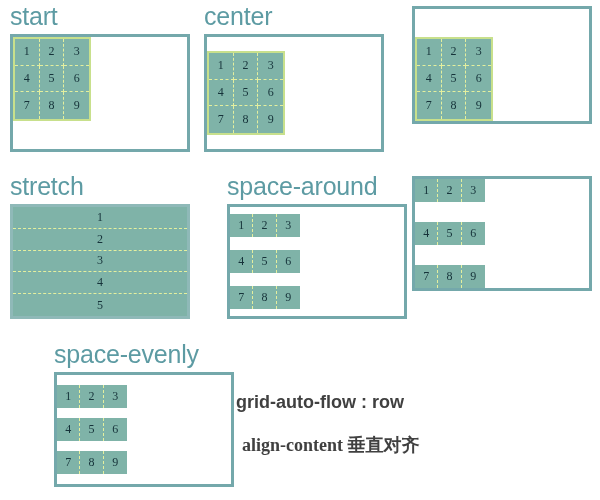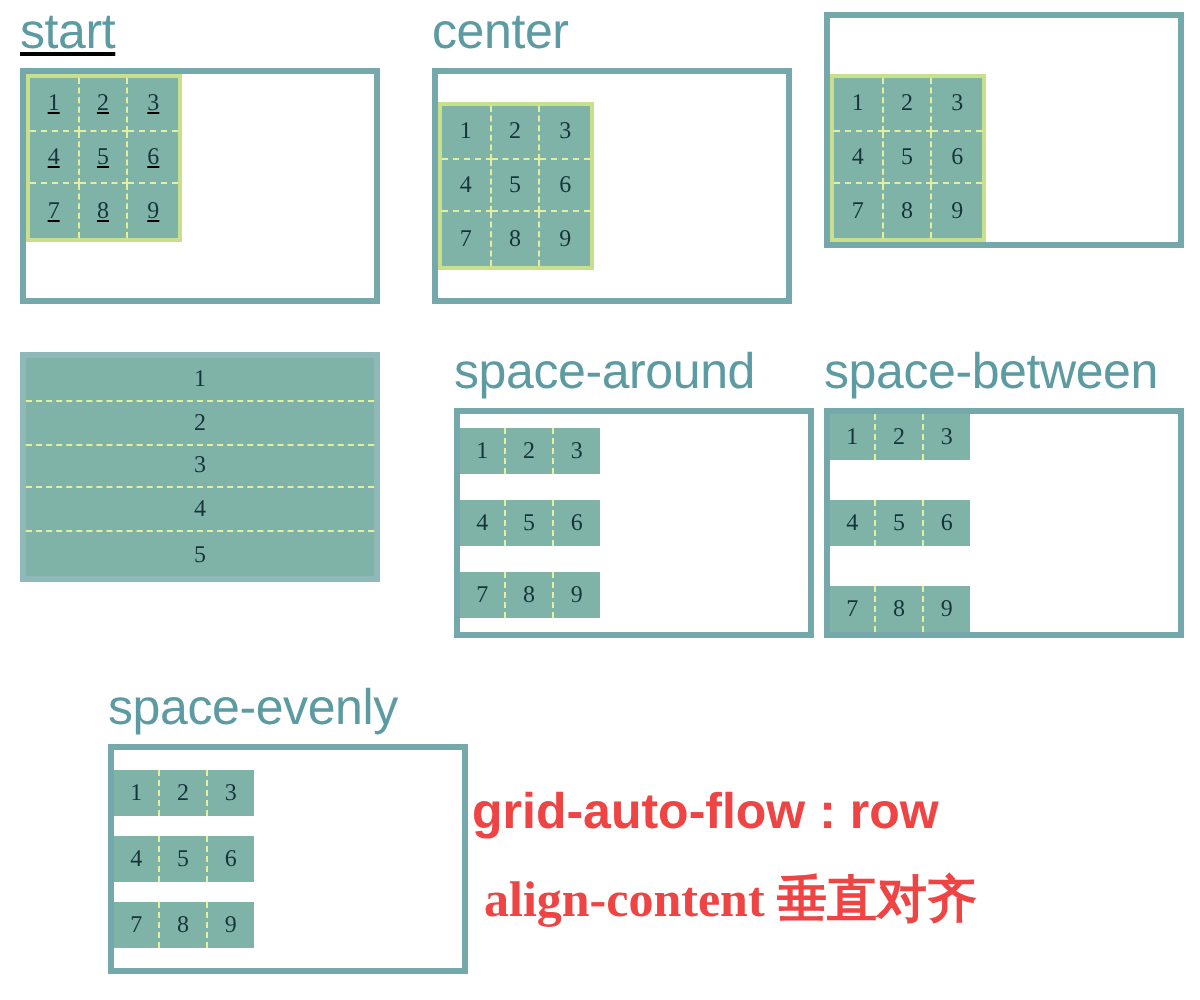--- a/index.html
+++ b/index.html
@@ -109,48 +109,48 @@
   .align-start    { justify-content: flex-start; }
   .align-center   { justify-content: center; }
   .align-end      { justify-content: flex-end; }
   .align-around   { justify-content: space-around; }
   .align-between  { justify-content: space-between; }
   .align-evenly   { justify-content: space-evenly; }
 
   
   .caption {
     position: absolute;
-    color: #ef4444;
+    color: #404040;
     font-family: "Liberation Sans", sans-serif;
     font-weight: bold;
-    font-size: 25px;
+    font-size: 18px;
     white-space: nowrap;
   }
 </style>
 </head>
 <body>
 
-<div class="panel-wrap" style="left:10px; top:2px;text-decoration:underline;">
+<div class="panel-wrap" style="left:10px; top:2px;">
   <div class="panel-title">start</div>
   <div class="panel-box align-start" style="width:180px; height:118px; margin-top:4px;">
     <div class="grid-square">
       <div class="cell">1</div>
       <div class="cell">2</div>
       <div class="cell">3</div>
       <div class="cell">4</div>
       <div class="cell">5</div>
       <div class="cell">6</div>
       <div class="cell">7</div>
       <div class="cell">8</div>
       <div class="cell">9</div>
     </div>
   </div>
 </div>
 
-<div class="panel-wrap" style="left:216px; top:2px;">
+<div class="panel-wrap" style="left:204px; top:2px;">
   <div class="panel-title">center</div>
   <div class="panel-box align-center" style="width:180px; height:118px; margin-top:4px;">
     <div class="grid-square">
       <div class="cell">1</div>
       <div class="cell">2</div>
       <div class="cell">3</div>
       <div class="cell">4</div>
       <div class="cell">5</div>
       <div class="cell">6</div>
       <div class="cell">7</div>
@@ -170,20 +170,21 @@
       <div class="cell">5</div>
       <div class="cell">6</div>
       <div class="cell">7</div>
       <div class="cell">8</div>
       <div class="cell">9</div>
     </div>
   </div>
 </div>
 
 <div class="panel-wrap" style="left:10px; top:172px;">
+  <div class="panel-title">stretch</div>
   <div class="panel-box" style="width:180px; height:115px; margin-top:4px; border-color:#8fb9b8;">
     <div class="stretch-grid">
       <div class="srow">1</div>
       <div class="srow">2</div>
       <div class="srow">3</div>
       <div class="srow">4</div>
       <div class="srow">5</div>
     </div>
   </div>
 </div>
@@ -203,21 +204,20 @@
     </div>
     <div class="strip">
       <div class="cell">7</div>
       <div class="cell">8</div>
       <div class="cell">9</div>
     </div>
   </div>
 </div>
 
 <div class="panel-wrap" style="left:412px; top:172px;">
-  <div class="panel-title">space-between</div>
   <div class="panel-box align-between" style="width:180px; height:115px; margin-top:4px;">
     <div class="strip">
       <div class="cell">1</div>
       <div class="cell">2</div>
       <div class="cell">3</div>
     </div>
     <div class="strip">
       <div class="cell">4</div>
       <div class="cell">5</div>
       <div class="cell">6</div>

